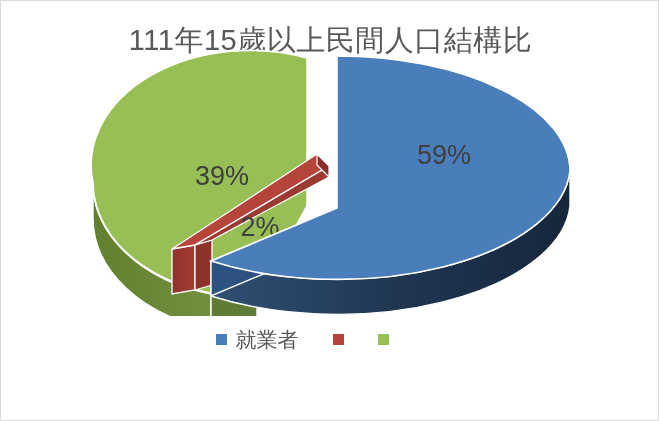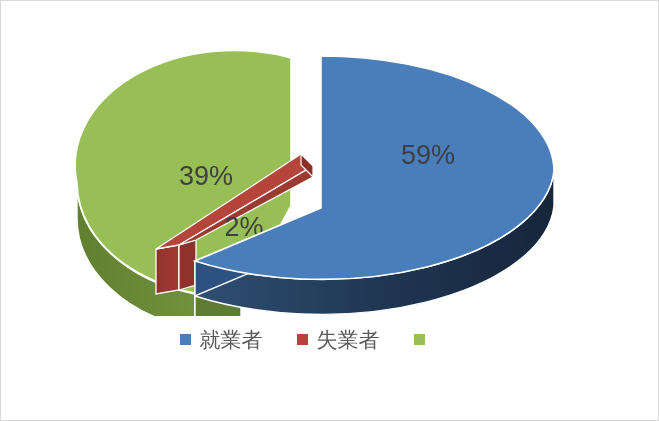--- a/index.html
+++ b/index.html
@@ -29,21 +29,21 @@
     top: 20px;
     width: 659px;
     text-align: center;
     font-size: 29px;
     color: #595959;
     letter-spacing: 0.5px;
     white-space: nowrap;
   }
   #pie-area {
     position: absolute;
-    left: 0;
+    left: 16px;
     top: 45px;
     width: 601px;
     height: 270px;
   }
   .pie-svg {
     display: block;
   }
   .slice-label {
     font-family: "Liberation Sans", "DejaVu Sans", sans-serif;
     font-size: 27px;
@@ -75,20 +75,21 @@
     color: #595959;
     white-space: nowrap;
     line-height: 1;
   }
 </style>
 </head>
 <body>
 
 <div id="chart-frame">
 
+  <div id="chart-title">111年15歲以上民間人口結構比</div>
 
   <div id="pie-area">
     <svg class="pie-svg" width="659" height="270" viewBox="0 0 659 270">
 
       <defs>
         <linearGradient id="blueSideGrad" x1="0" y1="0" x2="1" y2="0">
           <stop offset="0%" stop-color="#2f4f73"></stop>
           <stop offset="55%" stop-color="#1f3551"></stop>
           <stop offset="100%" stop-color="#16263b"></stop>
         </linearGradient>
@@ -156,20 +157,19 @@
     </svg>
   </div>
 
   <div id="legend">
     <div class="legend-item">
       <span class="legend-swatch" style="background:#4a7ebb"></span>
       <span class="legend-label">就業者</span>
     </div>
     <div class="legend-item">
       <span class="legend-swatch" style="background:#b5443a"></span>
-      <span class="legend-label">失業者</span>
     </div>
     <div class="legend-item">
       <span class="legend-swatch" style="background:#97bf56"></span>
     </div>
   </div>
 
 </div>
 
 </body></html>

